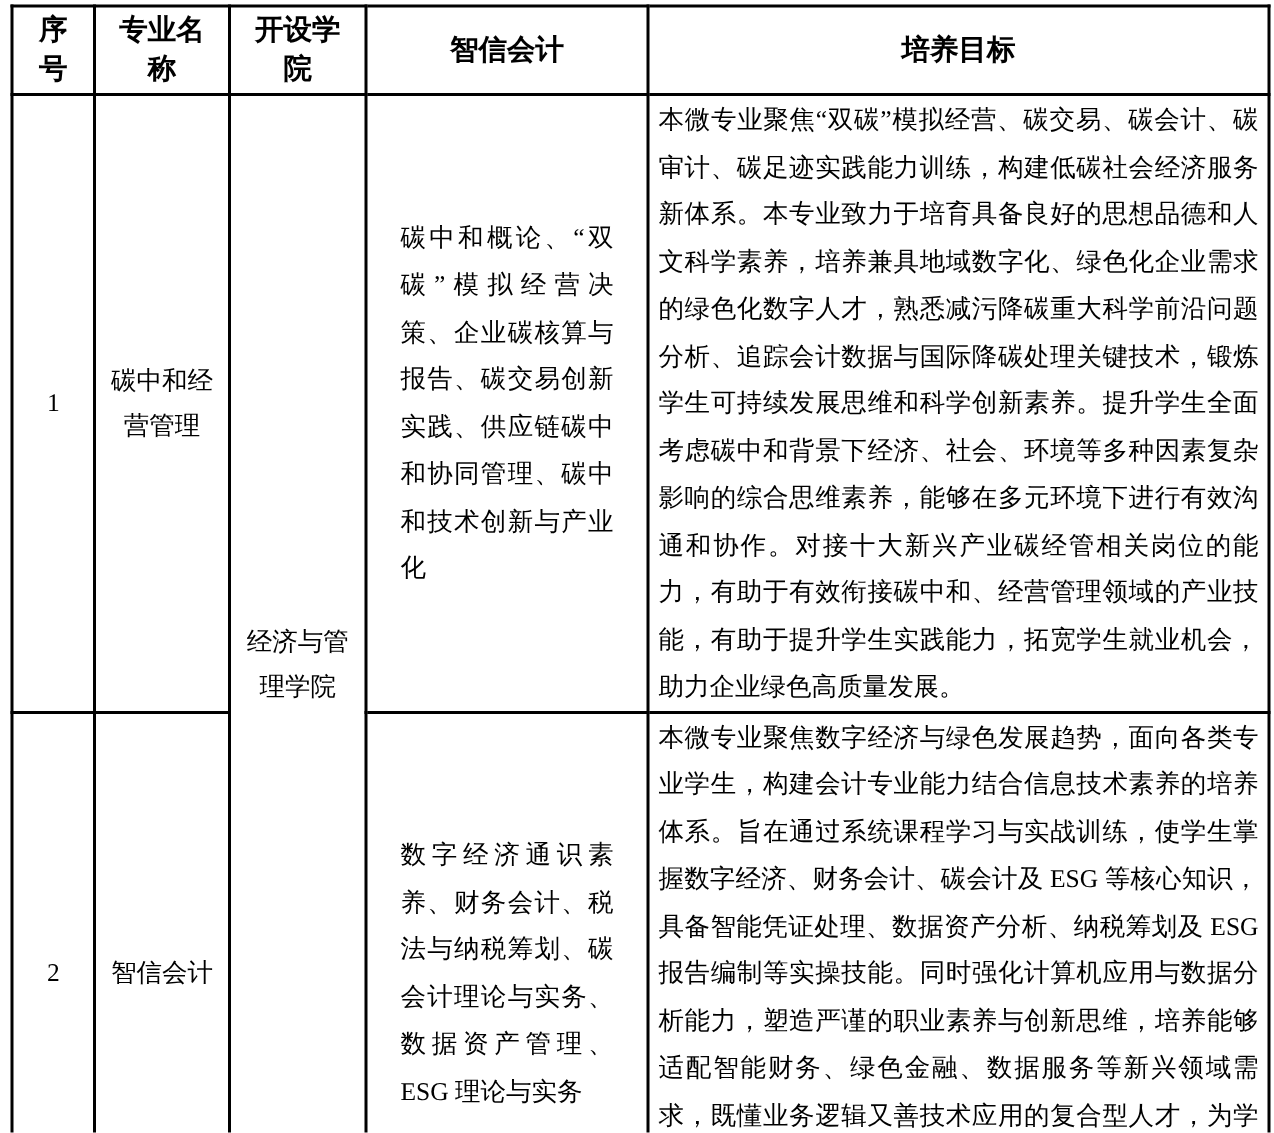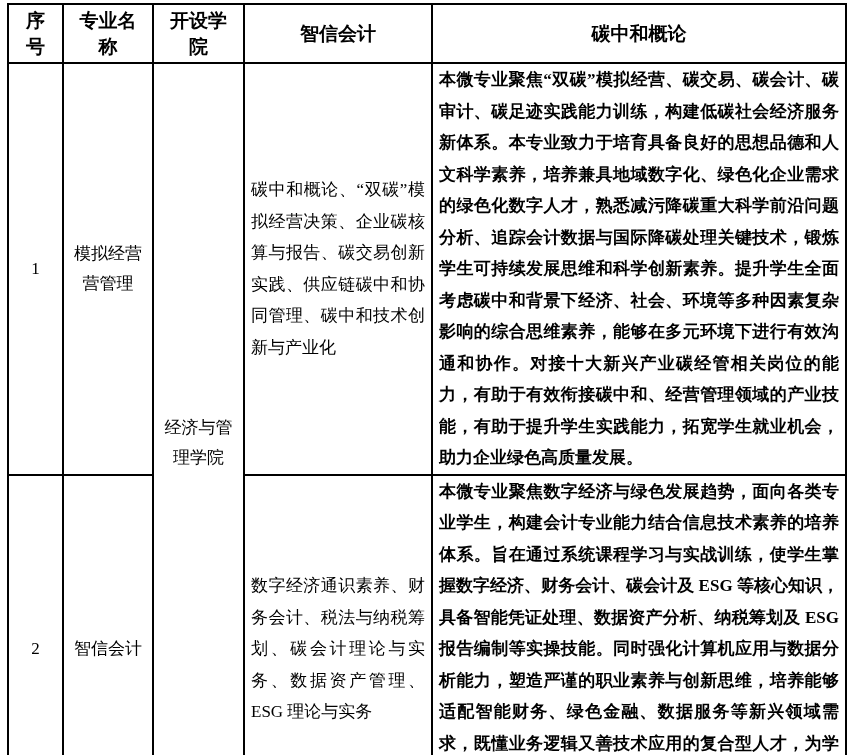--- a/index.html
+++ b/index.html
@@ -49,29 +49,28 @@
     text-align: center;
     line-height: 30px;
     white-space: pre-line;
     padding: 2px 2px;
   }
   td.courses-cell {
     font-size: 17px;
     text-align: justify;
     text-justify: inter-character;
     line-height: 31.5px;
-    padding: 2px 6px;
+    padding: 2px 22px;
   }
   td.objective-cell {
     font-size: 17px;
     text-align: justify;
     text-justify: inter-character;
     line-height: 31.5px;
     padding: 0px 6px;
-    font-weight: bold;
   }
   tr.row-1 { height: 378px; }
   tr.row-2 { height: 313px; }
 </style>
 </head>
 <body>
 
 <div class="page">
   <table class="programs">
     <colgroup>
@@ -83,27 +82,27 @@
     </colgroup>
     <thead>
       <tr>
         <th class="hdr">序
 号</th>
         <th class="hdr">专业名
 称</th>
         <th class="hdr">开设学
 院</th>
         <th class="hdr">智信会计</th>
-        <th class="hdr">碳中和概论</th>
+        <th class="hdr">培养目标</th>
       </tr>
     </thead>
     <tbody>
       <tr class="row-1">
         <td class="center-cell">1</td>
-        <td class="center-cell">模拟经营
+        <td class="center-cell">碳中和经
 营管理</td>
         <td class="center-cell" rowspan="2">经济与管
 理学院</td>
         <td class="courses-cell">碳中和概论、“双碳”模拟经营决策、企业碳核算与报告、碳交易创新实践、供应链碳中和协同管理、碳中和技术创新与产业化</td>
         <td class="objective-cell">本微专业聚焦“双碳”模拟经营、碳交易、碳会计、碳审计、碳足迹实践能力训练，构建低碳社会经济服务新体系。本专业致力于培育具备良好的思想品德和人文科学素养，培养兼具地域数字化、绿色化企业需求的绿色化数字人才，熟悉减污降碳重大科学前沿问题分析、追踪会计数据与国际降碳处理关键技术，锻炼学生可持续发展思维和科学创新素养。提升学生全面考虑碳中和背景下经济、社会、环境等多种因素复杂影响的综合思维素养，能够在多元环境下进行有效沟通和协作。对接十大新兴产业碳经管相关岗位的能力，有助于有效衔接碳中和、经营管理领域的产业技能，有助于提升学生实践能力，拓宽学生就业机会，助力企业绿色高质量发展。</td>
       </tr>
       <tr class="row-2">
         <td class="center-cell">2</td>
         <td class="center-cell">智信会计</td>
         <td class="courses-cell">数字经济通识素养、财务会计、税法与纳税筹划、碳会计理论与实务、数据资产管理、ESG 理论与实务</td>

